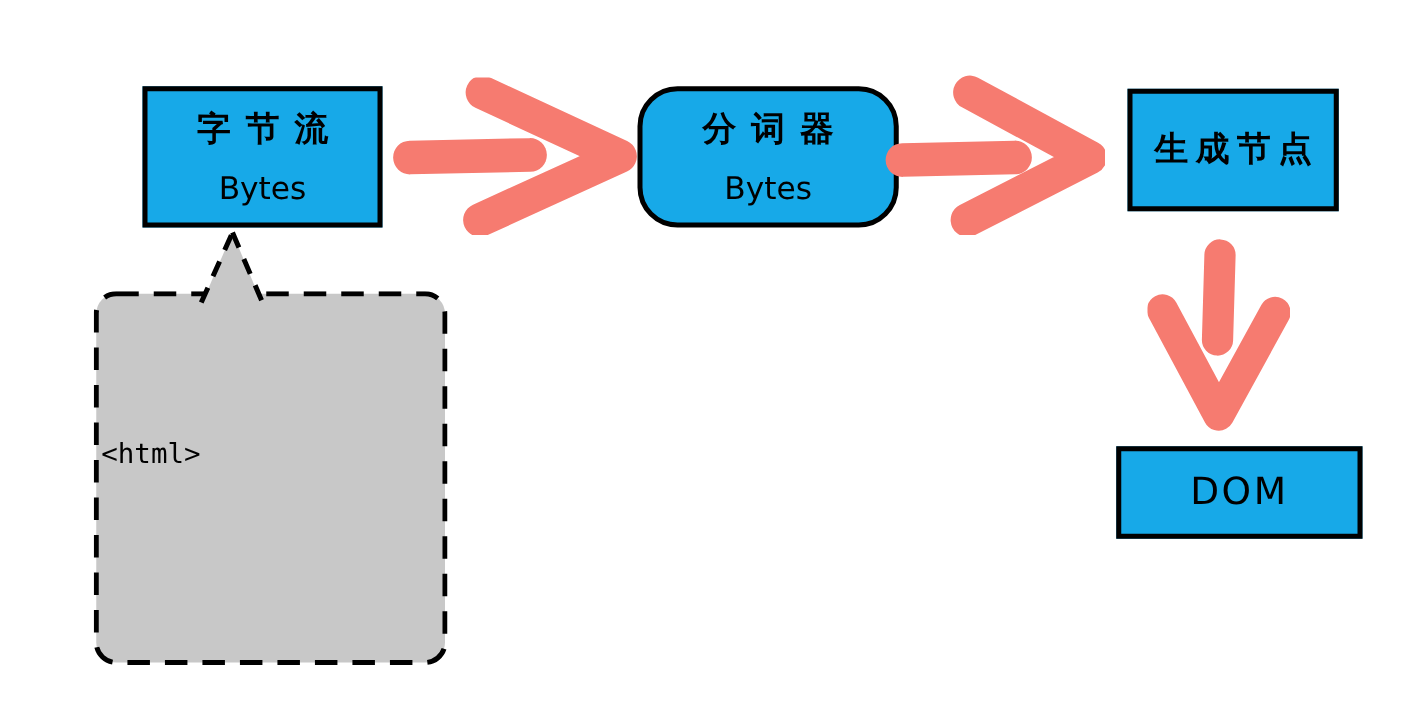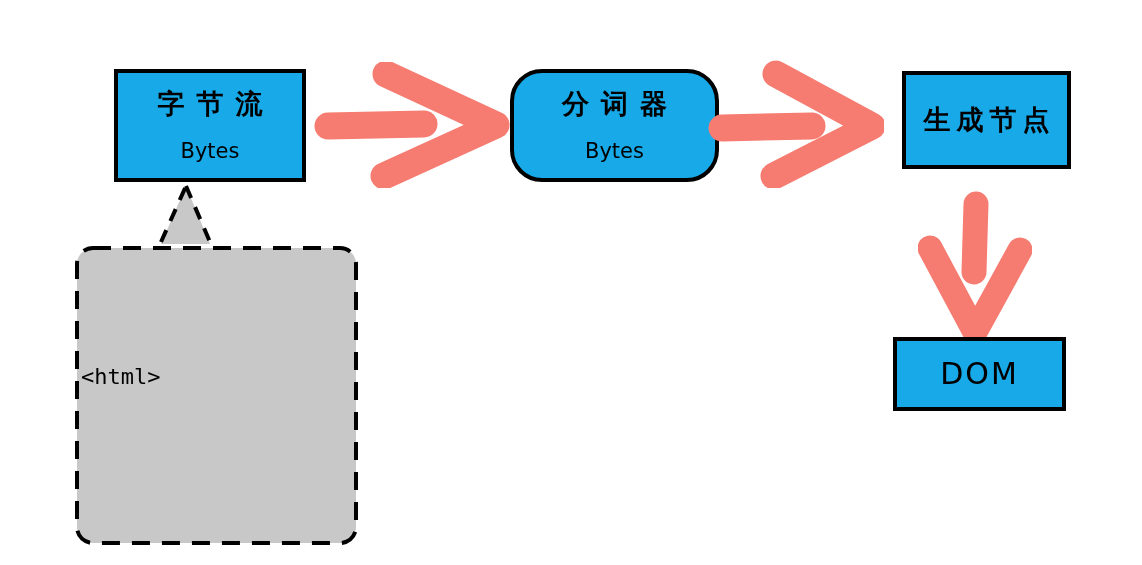--- a/index.html
+++ b/index.html
@@ -28,44 +28,44 @@
   }
   .box .zh {
     font-size: 27px;
     font-weight: bold;
     letter-spacing: 12px;
     text-indent: 12px;
     line-height: 50px;
     white-space: nowrap;
   }
   .box .en {
-    font-size: 21px;
+    font-size: 25px;
     line-height: 44px;
     white-space: nowrap;
   }
   .box-bytes  { left: 114px; top:  69px; width: 192px; height: 113px; }
   .box-tokens { left: 510px; top:  69px; width: 209px; height: 113px; border-radius: 32px; }
   .box-node   { left: 902px; top:  71px; width: 169px; height: 98px; }
-  .box-dom    { left: 893px; top: 337px; width: 173px; height:  74px; }
+  .box-dom    { left: 893px; top: 357px; width: 197px; height:  74px; }
   .box-dom .en { font-size: 30px; letter-spacing: 2px; }
 
   .arrow-svg { position: absolute; }
   .arrow-right-1 { left: 312px; top: 62px; width: 198px; height: 126px; }
   .arrow-right-2 { left: 706px; top: 60px; width: 178px; height: 128px; }
   .arrow-down-1  { left: 918px; top: 190px; width: 114px; height: 156px; }
   .arrow-stroke {
     stroke: var(--arrow-color, #f67b70);
     fill: none;
     stroke-linecap: round;
     stroke-linejoin: round;
   }
 
   .callout {
     position: absolute;
-    left: 75px; top: 246px;
+    left: 75px; top: 233px;
     width: 283px; height: 299px;
   }
   .callout-bg { position: absolute; left: 0; top: 0; }
   .callout-rect {
     fill: var(--callout-fill, #c8c8c8);
     stroke: var(--border-color, #000000);
     stroke-width: 4;
     stroke-dasharray: 18 12;
   }
   .code {

